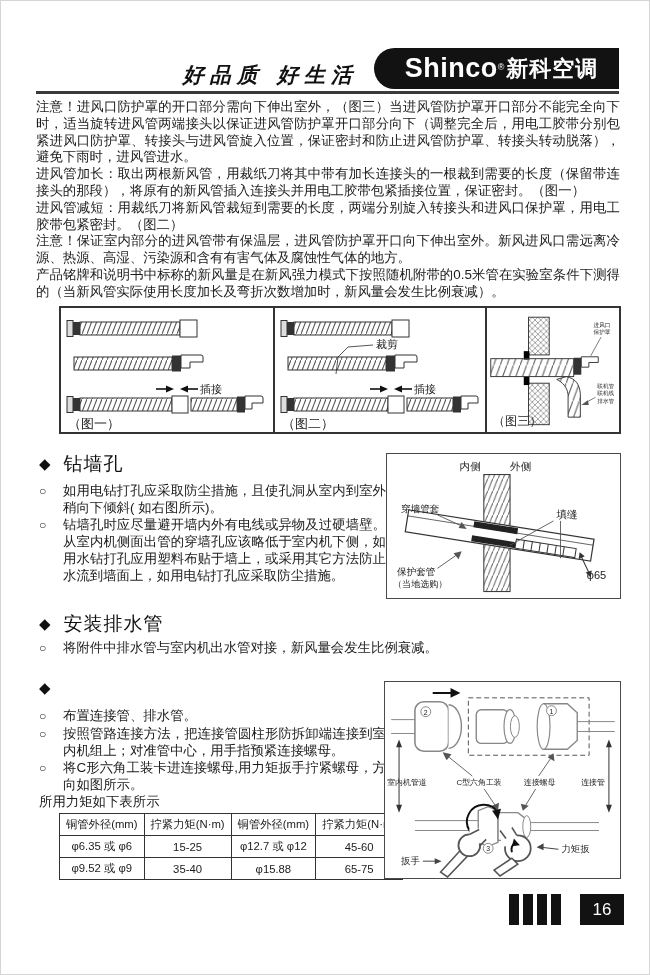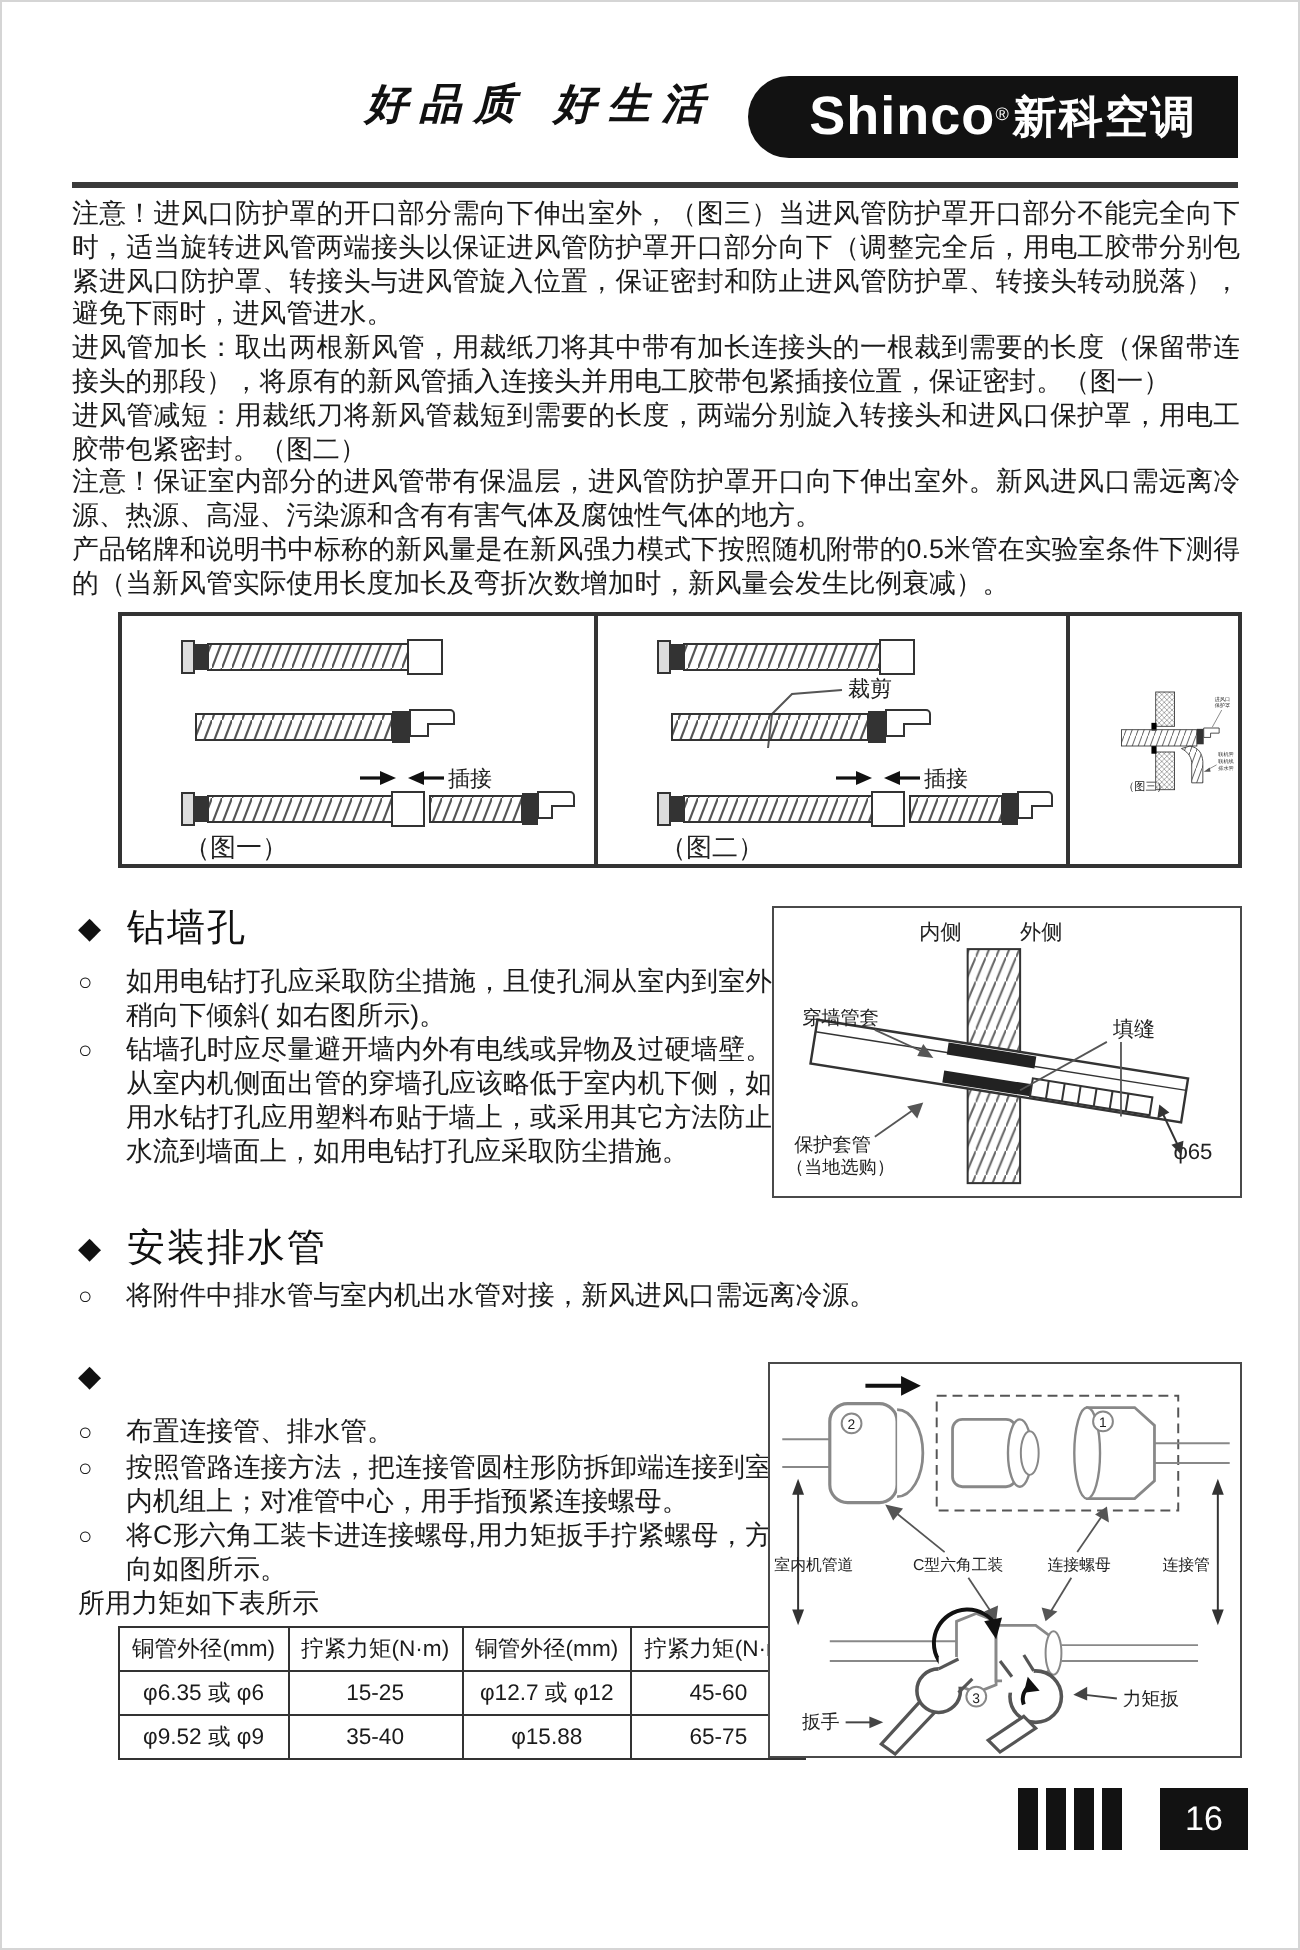--- a/index.html
+++ b/index.html
@@ -3,39 +3,39 @@
 <meta charset="utf-8">
 <style>
   * { box-sizing: border-box; margin: 0; padding: 0; }
   html,body { background:#e9e9e9; }
   .page {
     position: relative; width: 650px; height: 975px; margin: 0 auto;
     background: #fff; font-family: "Liberation Sans", sans-serif; color: #1b1b1b;
     overflow: hidden; border: 1px solid #d5d5d5;
   }
   
-  .header { position:absolute; top:37px; left:0; right:30px; height:41px;
-            display:flex; justify-content:flex-end; align-items:flex-start; }
+  .header { position:absolute; top:47px; left:0; right:30px; height:41px;
+            display:flex; justify-content:flex-end; align-items:flex-end; }
   .slogan { font-family:"DejaVu Serif", serif; font-style:italic; font-weight:bold;
             font-size:21px; letter-spacing:6px; margin-right:16px; color:#111; }
   .brand-band { background:#121212; color:#fff; height:41px; min-width:245px;
             border-radius: 22px 0 0 22px; display:flex; align-items:center;
             justify-content:center; padding:0 12px 0 22px; }
   .brand-en { font-weight:bold; font-size:27px; letter-spacing:0.5px; }
   .brand-reg { font-size:9px; vertical-align:top; position:relative; top:-2px; }
   .brand-cn { font-weight:bold; font-size:22px; margin-left:2px; letter-spacing:1px; }
   .header-rule { position:absolute; top:90px; left:35px; width:583px; height:0;
             border-top:3px solid #3a3a3a; }
   
   .intro { position:absolute; top:98px; left:35px; width:584px;
            font-size:13.4px; line-height:16.8px; text-align:justify; }
   
   .figrow { position:absolute; top:305px; left:58px; width:562px; height:128px;
             border:2px solid #333; display:flex; background:#fff; }
-  .figcell { border-right:2px solid #333; height:100%;margin-left:24px; }
+  .figcell { border-right:2px solid #333; height:100%; }
   .figcell:last-child { border-right:none; }
   .figcell svg { display:block; width:100%; height:100%; }
   
   .sec-title { position:absolute; left:38px; display:flex; align-items:center;
                font-size:19px; letter-spacing:1px; color:#111; }
   .sec-title .diamond { font-size:15px; margin-right:12px; }
   .bullets { position:absolute; left:38px; font-size:13.4px; line-height:17px; }
   .bullet { display:flex; }
   .bullet .mark { width:24px; flex:none; font-size:12px; padding-top:1px; }
   .bullet .txt { flex:1; text-align:justify; }
@@ -237,21 +237,21 @@
     </svg>
   </div>
 
   <div class="sec-title" style="top:610px">
     <span class="diamond">◆</span>
     <span>安装排水管</span>
   </div>
   <div class="bullets" style="top:638px; width:582px">
     <div class="bullet">
       <span class="mark">○</span>
-      <span class="txt">将附件中排水管与室内机出水管对接，新风进风口需远离冷源。</span>
+      <span class="txt">将附件中排水管与室内机出水管对接，新风量会发生比例衰减。</span>
     </div>
   </div>
 
   <div class="sec-title" style="top:678px">
     <span class="diamond">◆</span>
   </div>
   <div class="bullets" style="top:706px; width:347px">
     <div class="bullet">
       <span class="mark">○</span>
       <span class="txt">布置连接管、排水管。</span>

